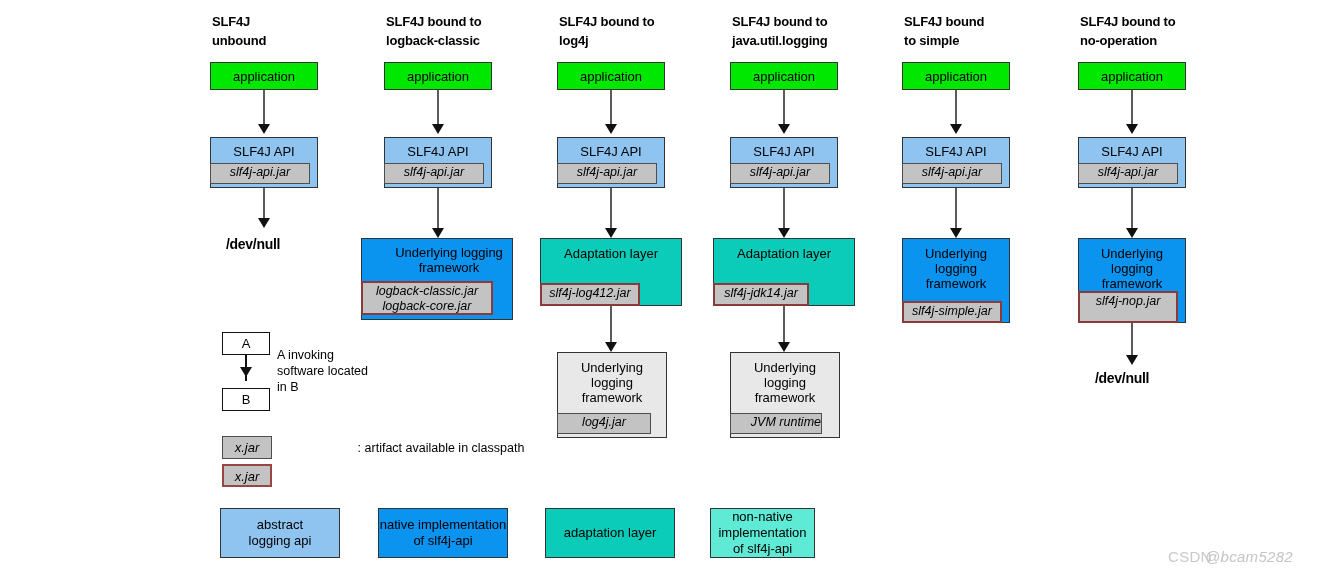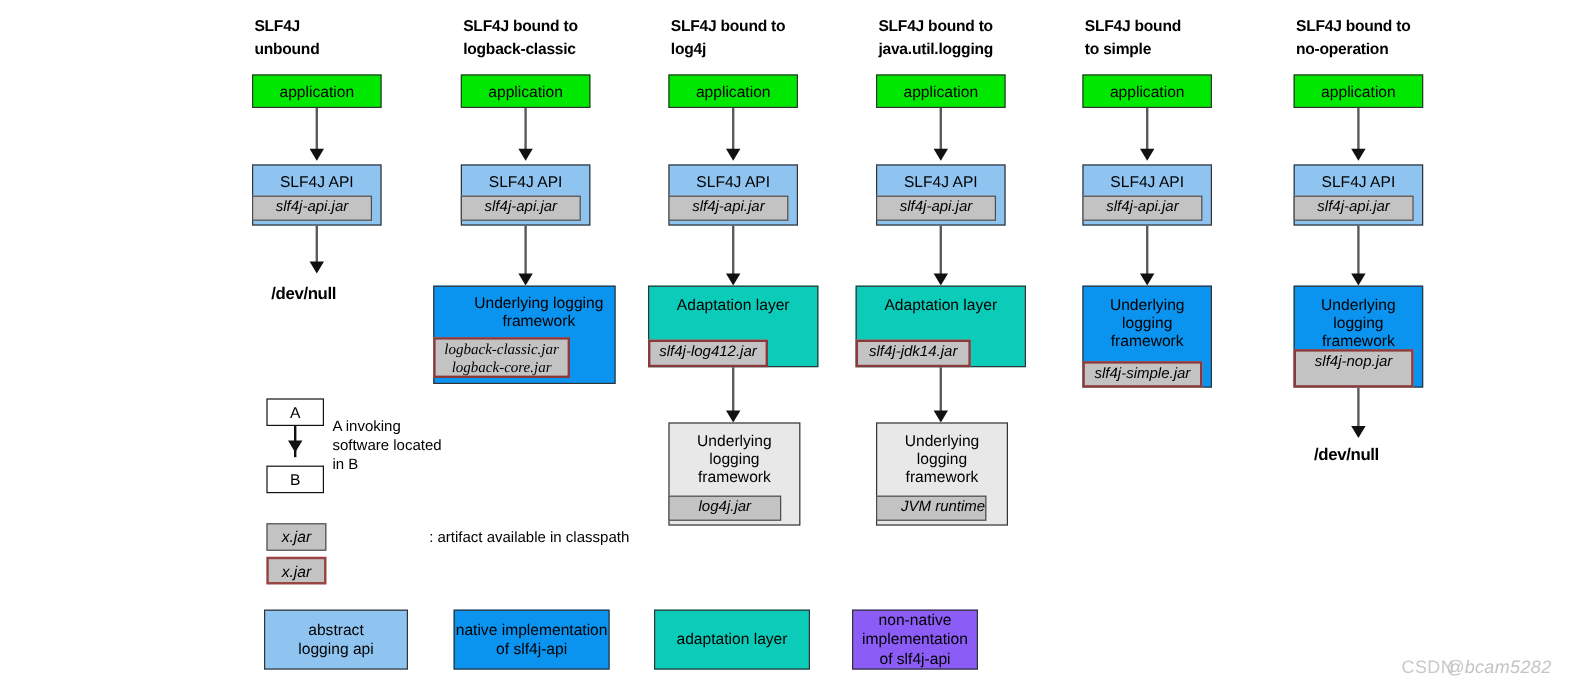--- a/index.html
+++ b/index.html
@@ -191,21 +191,21 @@
   <div class="node n-api" style="left:384px; top:137px; width:108px; height:51px;">
     <div class="title" style="top:6px;">SLF4J API</div>
     <div class="jar" style="left:-1px; bottom:3px; width:100px; height:21px;">slf4j-api.jar</div>
   </div>
   <div class="arrow-line" style="left:437px; top:188px; height:42px;"></div>
   <div class="arrow-head" style="left:432px; top:228px;"></div>
 
   <div class="node n-native" style="left:361px; top:238px; width:152px; height:82px;">
     <div class="title" style="top:6px;padding-left:24px;">Underlying logging
 framework</div>
-    <div class="jar binding" style="left:-1px; bottom:4px; width:114px; height:34px;font-family:Liberation Serif, serif;">logback-classic.jar
+    <div class="jar binding" style="left:-1px; bottom:4px; width:132px; height:34px;">logback-classic.jar
 logback-core.jar</div>
   </div>
 
   <div class="col-title" style="left:559px; top:12px; width:170px;">SLF4J bound to
 log4j</div>
 
   <div class="node n-app" style="left:557px; top:62px; width:108px; height:28px;">
     <div class="title" style="top:6px;">application</div>
   </div>
   <div class="arrow-line" style="left:610px; top:90px; height:36px;"></div>
@@ -322,20 +322,20 @@
   <div class="lg-chip" style="left:222px; top:436px; width:50px; height:23px;">x.jar</div>
   <div class="lg-text" style="left:281px; top:440px; width:320px;text-align:center;">: artifact available in classpath</div>
 
   <div class="lg-chip binding" style="left:222px; top:464px; width:50px; height:23px;">x.jar</div>
 
   <div class="lg-color-box" style="left:220px; top:508px; width:120px; height:50px; background:#8FC4F0;">abstract
 logging api</div>
   <div class="lg-color-box" style="left:378px; top:508px; width:130px; height:50px; background:#0B93F0;">native implementation
 of slf4j-api</div>
   <div class="lg-color-box" style="left:545px; top:508px; width:130px; height:50px; background:#0ACCB8;">adaptation layer</div>
-  <div class="lg-color-box" style="left:710px; top:508px; width:105px; height:50px; background:#8b5cf6;">non-native
+  <div class="lg-color-box" style="left:710px; top:508px; width:105px; height:50px; background:#5eead4;">non-native
 implementation
 of slf4j-api</div>
 
   <div class="watermark" style="left:1168px; top:548px;">CSDN</div>
   <div class="watermark wm2" style="left:1205px; top:548px;font-style:italic;">@bcam5282</div>
 
 </div>
 
 </body></html>

